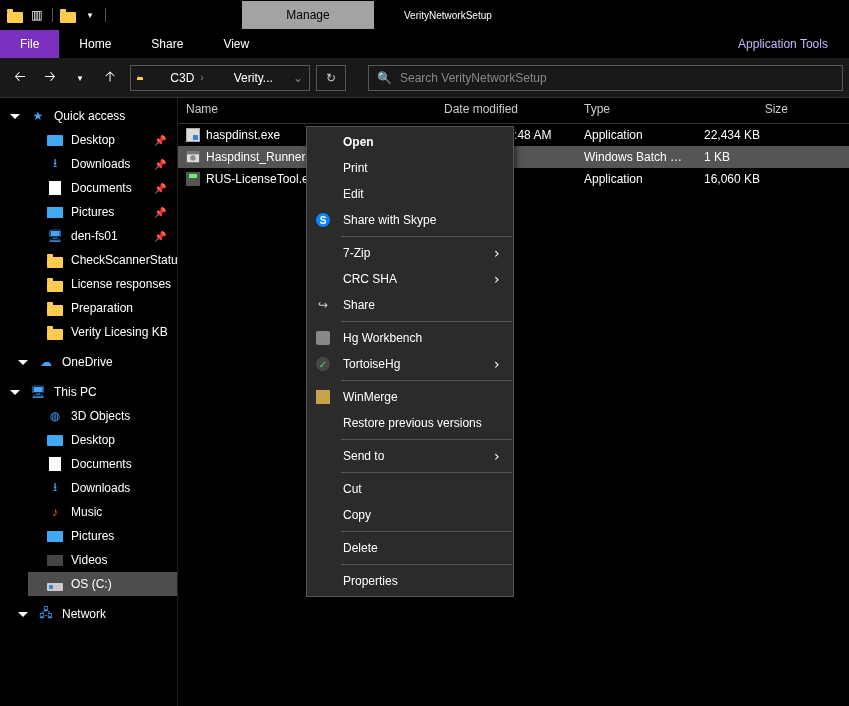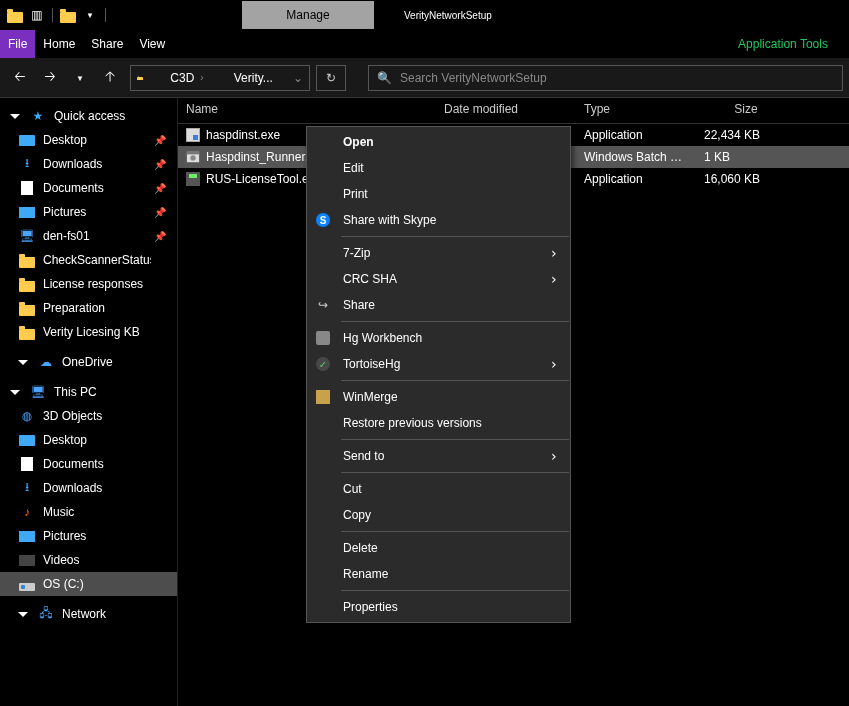--- a/index.html
+++ b/index.html
@@ -8,21 +8,21 @@
   
   .title-bar { height: 30px; background: #000; display: flex; align-items: center; }
   .title-bar .qat { display:flex; align-items:center; gap:4px; margin-left:6px; }
   .title-bar .qat-icon { width:18px; height:24px; display:flex; align-items:center; justify-content:center; font-size:12px; color:#ccc; }
   .title-bar .qat-divider { width:1px; height:14px; background:#555; margin:0 2px; }
   .title-bar .manage-tab { margin-left:auto; width:132px; height:28px; background:#a3a3a3; color:#000; display:flex; align-items:center; justify-content:center; }
   .title-bar .win-title { margin-left:30px; color:#fff; font-size:10px; flex:1; }
 
   
   .ribbon-tabs { height:28px; display:flex; align-items:stretch; background:#000; }
-  .ribbon-tabs .tab { padding:0 8px; display:flex; align-items:center; color:#fff; cursor:pointer; }
+  .ribbon-tabs .tab { padding:0 20px; display:flex; align-items:center; color:#fff; cursor:pointer; }
   .ribbon-tabs .tab.file { background:#7b2fbf; }
   .ribbon-gap { flex:1; }
 
   
   .nav-row { height:40px; display:flex; align-items:center; background:#191919; gap:2px; padding:0 6px; border-bottom:1px solid #333;}
   .nav-arrow { width:28px; height:28px; display:flex; align-items:center; justify-content:center; color:#fff; cursor:pointer; font-size:14px;}
   .addr-bar { display:flex; align-items:center; flex:0 0 180px; background:#191919; border:1px solid #555; height:26px; padding:0 6px; margin:0 4px; border-radius:0; }
   .addr-bar .crumb { padding:0 6px; color:#fff; cursor:pointer; display:flex; align-items:center; gap:4px;margin-left:24px; }
   .addr-bar .sep { color:#888; font-size:10px; }
   .addr-bar .dd { margin-left:auto; color:#888; }
@@ -30,21 +30,21 @@
   .search-box { flex:1; margin-left:20px; height:26px; border:1px solid #555; display:flex; align-items:center; padding:0 8px; color:#888; }
   .search-box span.ph { margin-left:8px; }
 
   
   .main { display:flex; height:calc(706px - 30px - 28px - 40px); background:#000;}
   .sidebar { width:178px; background:#000; border-right:1px solid #222; padding: 6px 0;}
   .sidebar .section { margin-bottom:6px; }
   .sidebar .item { display:flex; align-items:center; height:24px; padding-left:18px; gap:8px; cursor:pointer; }
   .sidebar .item.header { padding-left:10px; }
   .sidebar .item.header::before { content:""; width:0;height:0;border-left:5px solid transparent;border-right:5px solid transparent;border-top:5px solid #fff; margin-right:2px;}
-  .sidebar .item.sub { padding-left:19px; }
+  .sidebar .item.sub { padding-left:19px;margin-left:28px; }
   .sidebar .item.selected { background:#4d4d4d; }
   .sidebar .pin { margin-left:auto; margin-right:10px; color:#888; font-size:10px;}
   .ic { width:16px; height:16px; display:inline-flex; align-items:center; justify-content:center; font-size:12px; }
   .ic-folder { background:#ffcc4d; border-radius:1px; width:16px; height:11px; position:relative; top:2px;}
   .ic-folder::before { content:""; position:absolute; top:-3px; left:0; width:6px; height:3px; background:#ffcc4d; border-radius:1px 1px 0 0;}
   .ic-star { color:#3fa9f5; }
   .ic-desk { background:#3fa9f5; width:16px; height:11px; border-radius:1px;}
   .ic-down { color:#3fa9f5; }
   .ic-doc { background:#fff; width:12px; height:14px; }
   .ic-pic { background:#3fa9f5; width:16px; height:11px; }
@@ -56,38 +56,38 @@
   .ic-music{ color:#ff6a00;}
   .ic-video{ background:#444; width:16px;height:11px;}
 
   
   .content { flex:1; background:#000; position:relative; }
   .columns { display:flex; height:26px; background:#000; border-bottom:1px solid #333;}
   .col { padding:4px 8px; color:#ccc; cursor:pointer;}
   .col.name { flex:0 0 258px; }
   .col.date { flex:0 0 140px; }
   .col.type { flex:0 0 120px; }
-  .col.size { flex:0 0 100px; text-align:center; }
+  .col.size { flex:0 0 100px; text-align:right; }
   .rows { }
   .row { display:flex; height:22px; align-items:center; cursor:pointer;}
   .row.selected { background:#555; }
   .row .cell { padding:0 8px; white-space:nowrap; overflow:hidden; text-overflow:ellipsis; }
   .row .cell.name { flex:0 0 258px; display:flex; align-items:center; gap:6px; }
   .row .cell.date { flex:0 0 140px; }
   .row .cell.type { flex:0 0 120px; }
   .row .cell.size { flex:0 0 100px; padding-right:20px;}
   .ic-exe { width:14px; height:14px; background:#ddd; border:1px solid #aaa; display:inline-block; position:relative;}
   .ic-exe::after{content:"";position:absolute;right:1px;bottom:1px;width:5px;height:5px;background:#3a7fde;}
   .ic-bat { width:14px; height:14px; display:inline-flex; align-items:center; justify-content:center;}
   .ic-bat svg { width:14px; height:14px; }
   .ic-rus { width:14px; height:14px; background:#555; display:inline-block; position:relative;}
   .ic-rus::before{content:"";position:absolute;left:3px;top:2px;width:8px;height:4px;background:#6af06a;}
 
   
-  .ctx { position:absolute; left:306px; top:160px; width:265px; background:#2b2b2b; border:1px solid #555; box-shadow:2px 2px 6px rgba(0,0,0,0.6); z-index:50; padding:2px 0;}
+  .ctx { position:absolute; left:306px; top:160px; width:208px; background:#2b2b2b; border:1px solid #555; box-shadow:2px 2px 6px rgba(0,0,0,0.6); z-index:50; padding:2px 0;}
   .ctx .mi { display:flex; align-items:center; height:26px; padding-left:36px; padding-right:12px; cursor:pointer; position:relative;}
   .ctx .mi.bold { font-weight:bold; }
   .ctx .mi.hover { background:#4a4a4a; }
   .ctx .mi .arrow { margin-left:auto; font-family:monospace; font-size:14px; }
   .ctx .mi .micon { position:absolute; left:8px; width:16px; height:16px; display:flex; align-items:center; justify-content:center; }
   .ctx .sep { height:1px; background:#555; margin:3px 1px 3px 34px; }
   .shield { width:12px;height:12px; background:#ffd24d; clip-path:polygon(50% 0,100% 20%,100% 55%,50% 100%,0 55%,0 20%);} 
   .shield-inner{position:absolute;left:10px;top:2px;width:6px;height:10px;background:#3a7fde;clip-path:polygon(0 0,100% 15%,100% 60%,0 100%);}
   .skype{width:14px;height:14px;background:#0a84ff;border-radius:50%;display:flex;align-items:center;justify-content:center;color:#fff;font-size:10px;font-weight:bold;}
   .share-ic{color:#ccc;}
@@ -115,21 +115,21 @@
   <div class="manage-tab">Manage</div>
   <div class="win-title">VerityNetworkSetup</div>
 </div>
 
 <div class="ribbon-tabs">
   <div class="tab file">File</div>
   <div class="tab">Home</div>
   <div class="tab">Share</div>
   <div class="tab">View</div>
   <div class="ribbon-gap"></div>
-  <div style="flex:0 0 132px;display:flex;align-items:center;justify-content:center;color:#22c55e">Application Tools</div>
+  <div style="flex:0 0 132px;display:flex;align-items:center;justify-content:center;color:#c4b5fd">Application Tools</div>
 </div>
 
 <div class="nav-row">
   <div class="nav-arrow">🡠</div>
   <div class="nav-arrow">🡢</div>
   <div class="nav-arrow" style="font-size:9px">▾</div>
   <div class="nav-arrow">🡡</div>
   <div class="addr-bar">
     <span><span class="ic-folder" style="background:#ffcc4d"></span></span>
     <span class="sep">›</span>
@@ -312,24 +312,24 @@
         <div class="cell type">Application</div>
         <div class="cell size">16,060 KB</div>
       </div>
     </div>
 
     <div class="ctx" style="left:128px; top:28px;">
       <div class="mi bold">
           <span>Open</span>
         </div>
       <div class="mi">
+          <span>Print</span>
+        </div>
+      <div class="mi">
           <span>Edit</span>
-        </div>
-      <div class="mi">
-          <span>Print</span>
         </div>
       <div class="mi">
           <span class="micon">
             <span class="skype">S</span>
           </span>
           <span>Share with Skype</span>
         </div>
       <div class="sep"></div>
       <div class="mi">
           <span>7-Zip</span>
@@ -376,23 +376,20 @@
       <div class="mi">
           <span>Cut</span>
         </div>
       <div class="mi">
           <span>Copy</span>
         </div>
       <div class="sep"></div>
       <div class="mi">
           <span>Delete</span>
         </div>
-      <div class="mi">
-          <span>Rename</span>
-        </div>
       <div class="sep"></div>
       <div class="mi">
           <span>Properties</span>
         </div>
     </div>
 
   </div>
 </div>
 
 </body></html>

